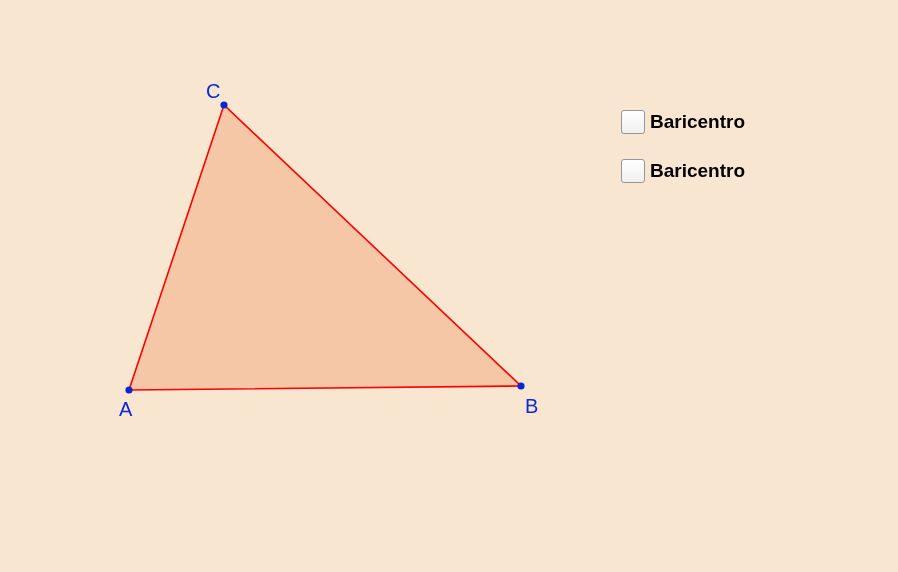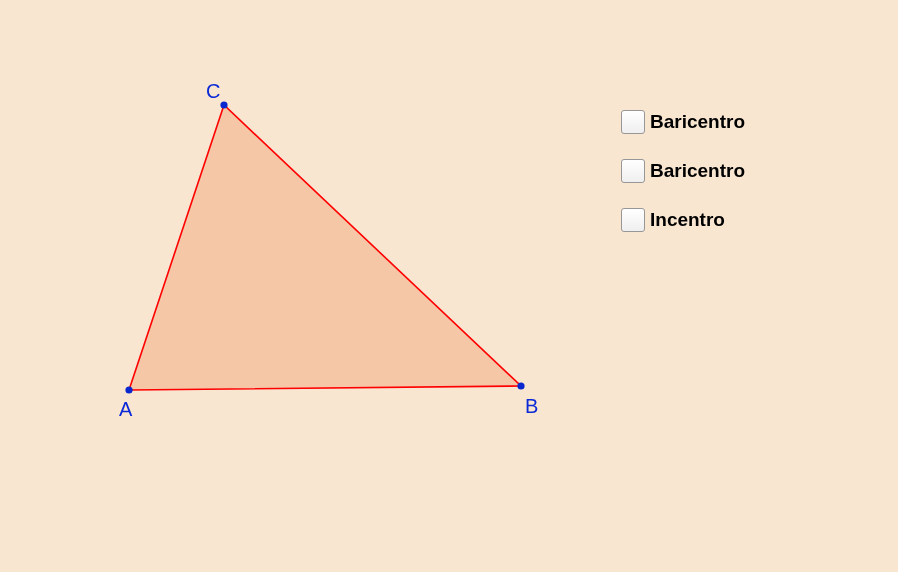--- a/index.html
+++ b/index.html
@@ -71,19 +71,15 @@
 
   <div class="checkbox-panel">
     <div class="cb-row">
       <div class="cb-box"></div>
       <span class="cb-label">Baricentro</span>
     </div>
     <div class="cb-row">
       <div class="cb-box"></div>
       <span class="cb-label">Baricentro</span>
     </div>
-    <div class="cb-row">
-      <div class="cb-box"></div>
-      <span class="cb-label">Incentro</span>
-    </div>
   </div>
 
 </div>
 
 </body></html>

